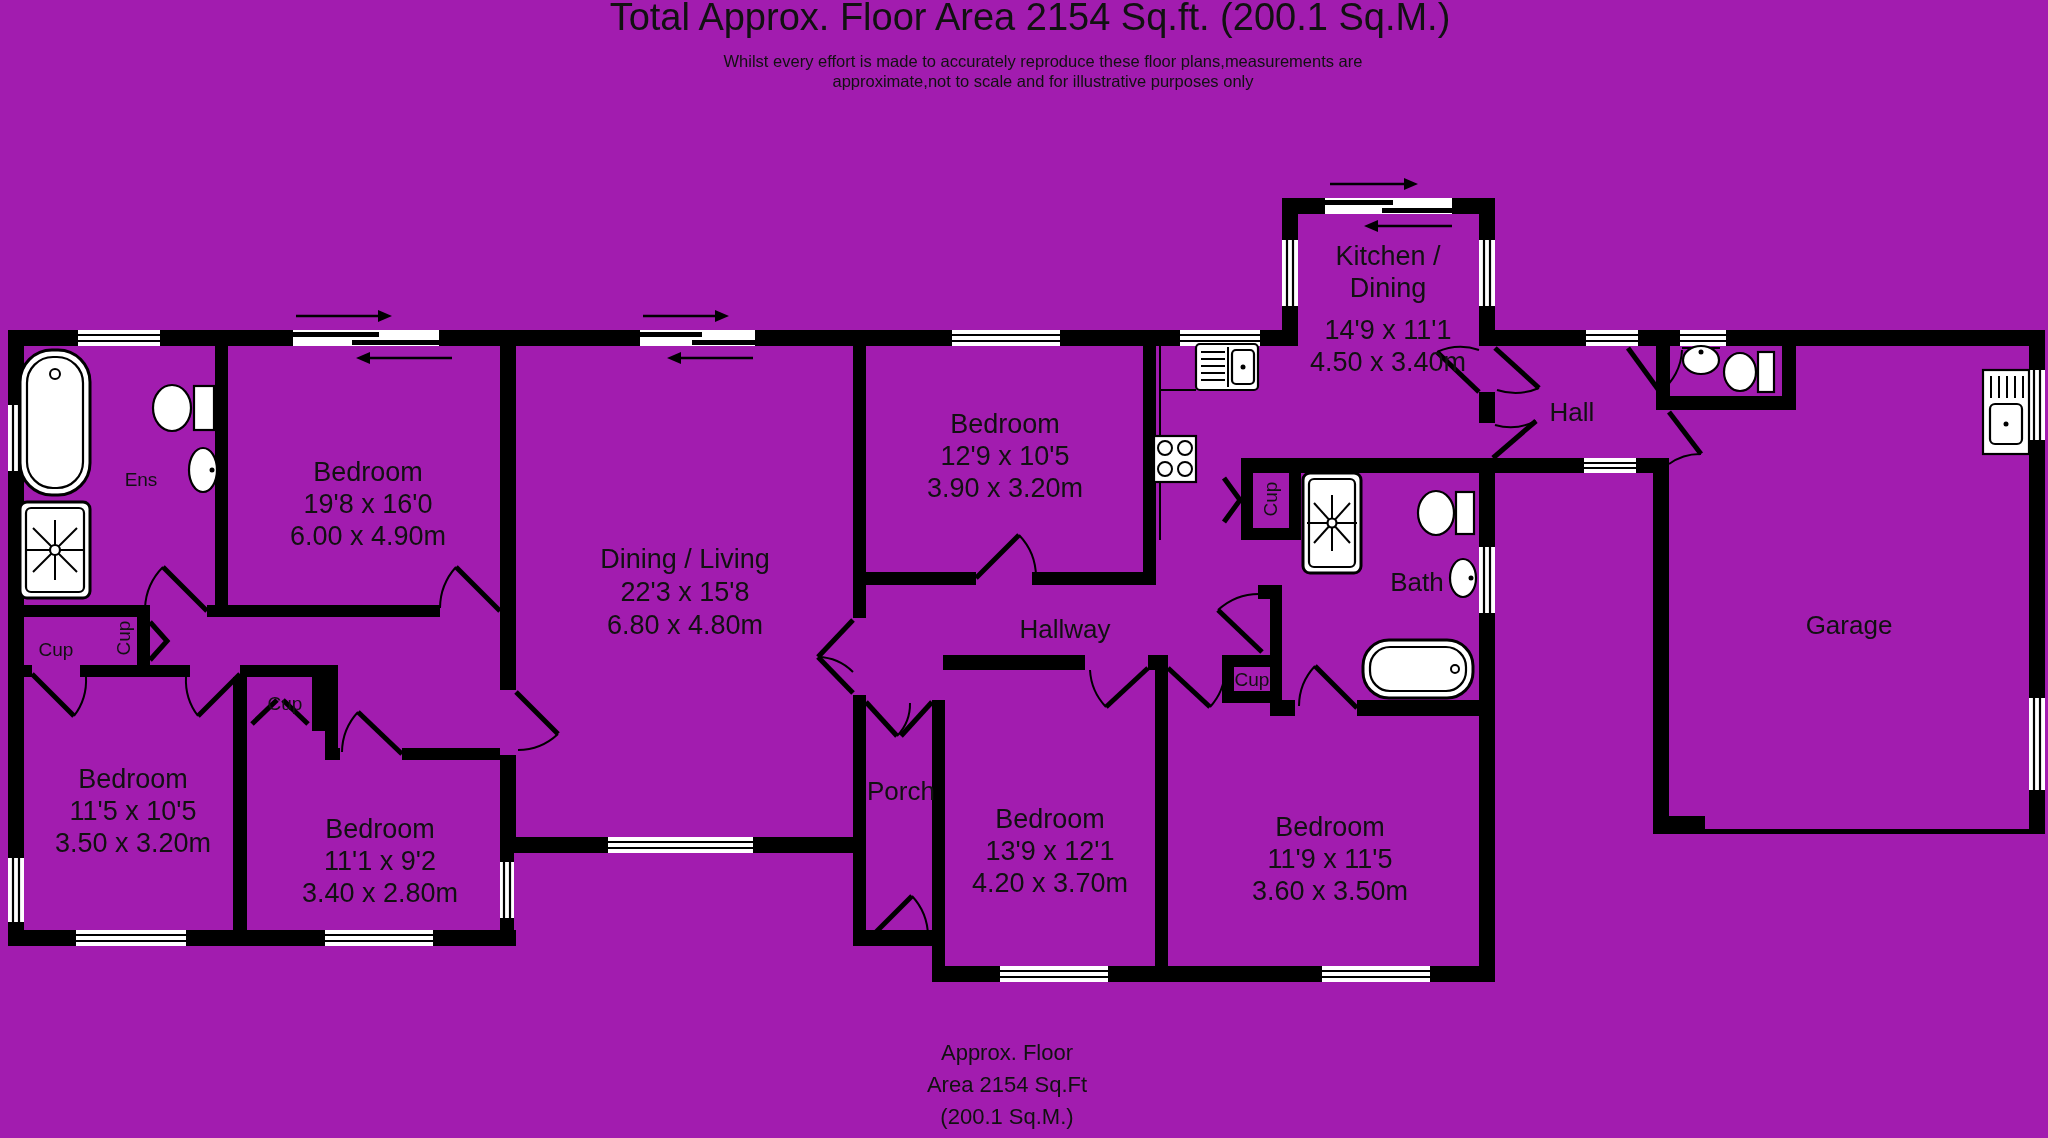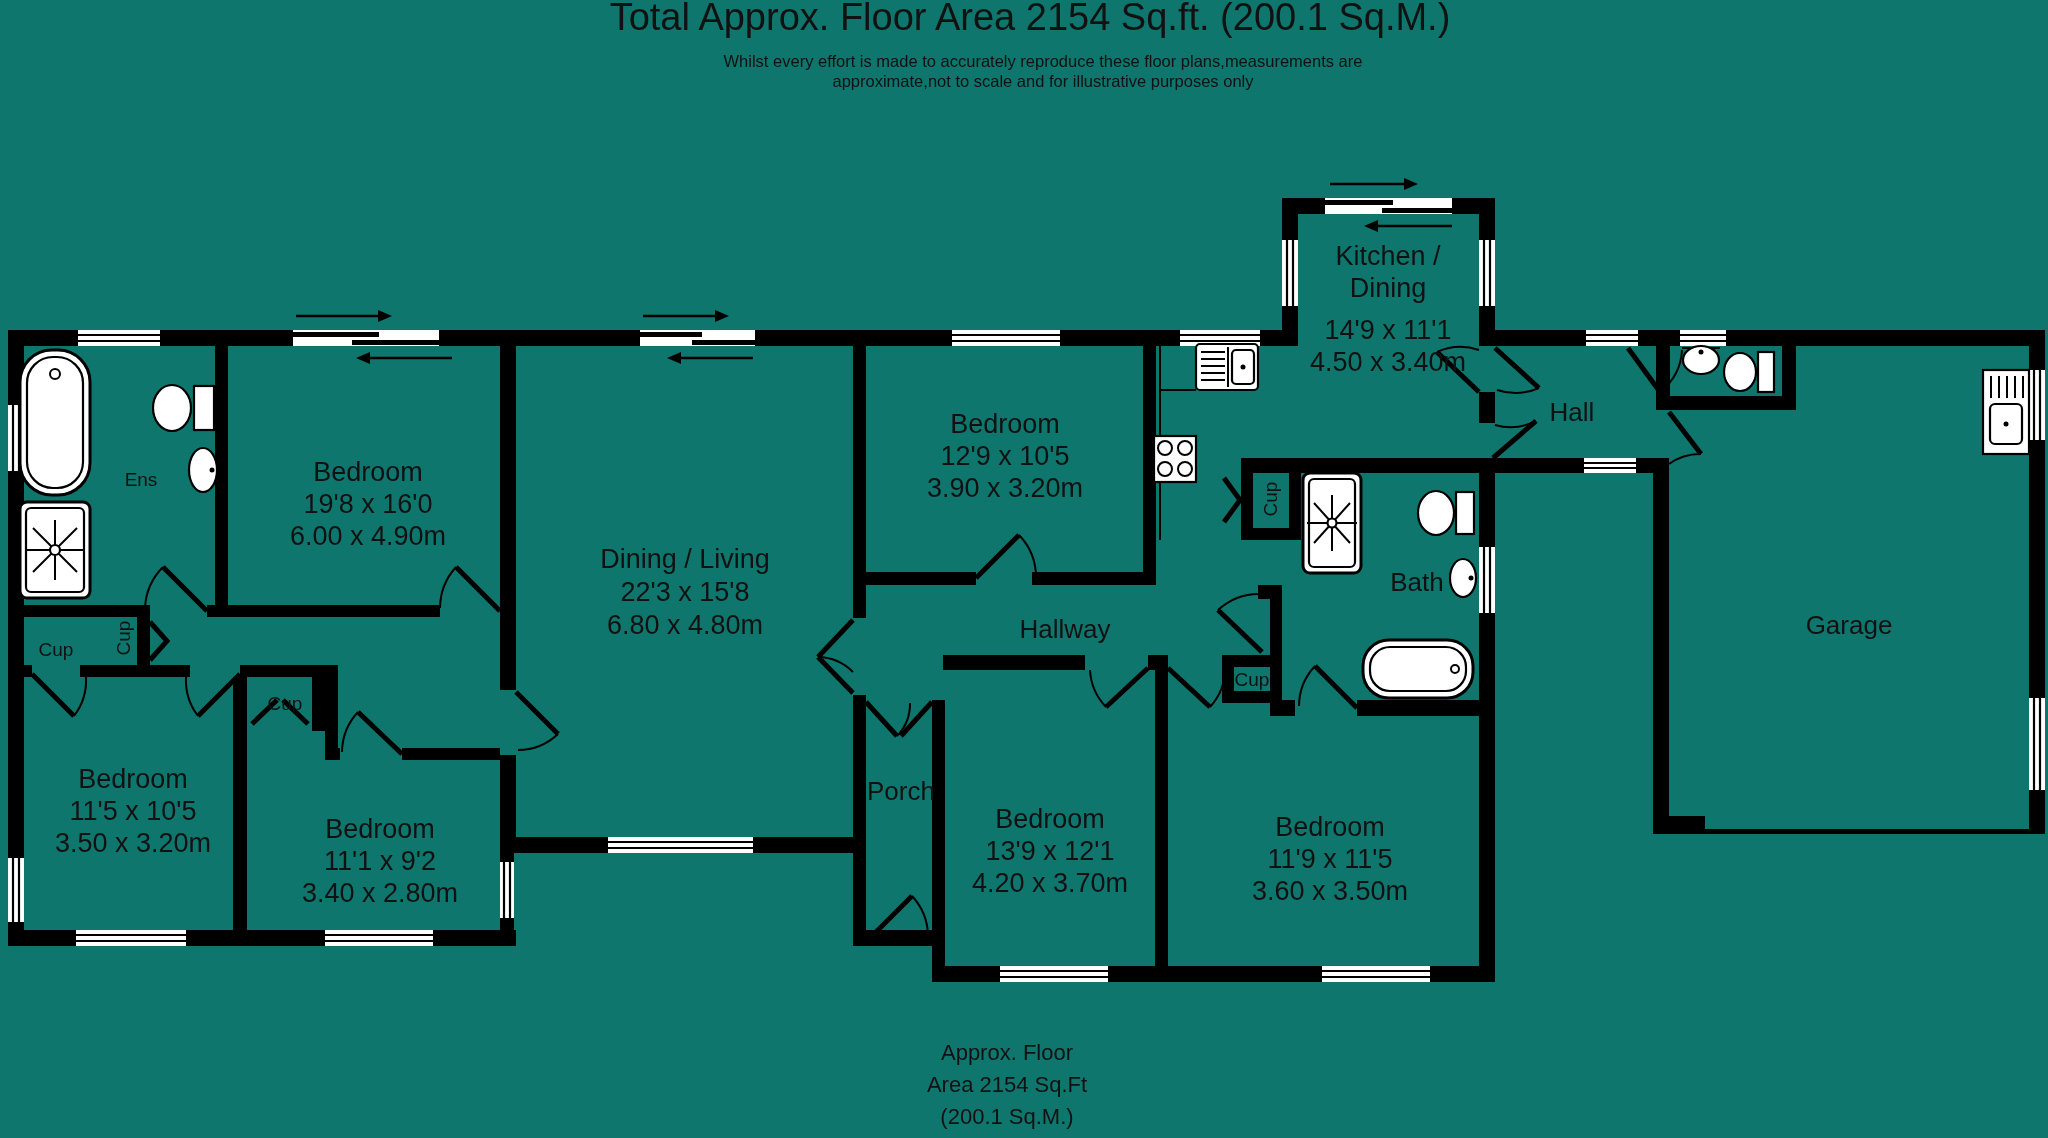--- a/index.html
+++ b/index.html
@@ -1,16 +1,16 @@
 <!DOCTYPE html>
 <html><head>
 <meta charset="utf-8">
 <style>
   html,body{margin:0;padding:0;background:#fff;}
-  .page{position:relative;width:2048px;height:1138px;background:#0f766e;overflow:hidden;
+  .page{position:relative;width:2048px;height:1138px;background:#a21caf;overflow:hidden;
         font-family:"Liberation Sans", sans-serif;}
   svg{display:block}
   svg text{fill:#111;font-family:"Liberation Sans", sans-serif;}
   .tc{text-anchor:middle}
   .t38{font-size:38px}
   .t16{font-size:16.5px}
   .t27{font-size:27px}
   .t26{font-size:26px}
   .t19{font-size:19px}
   .t22{font-size:22px}

